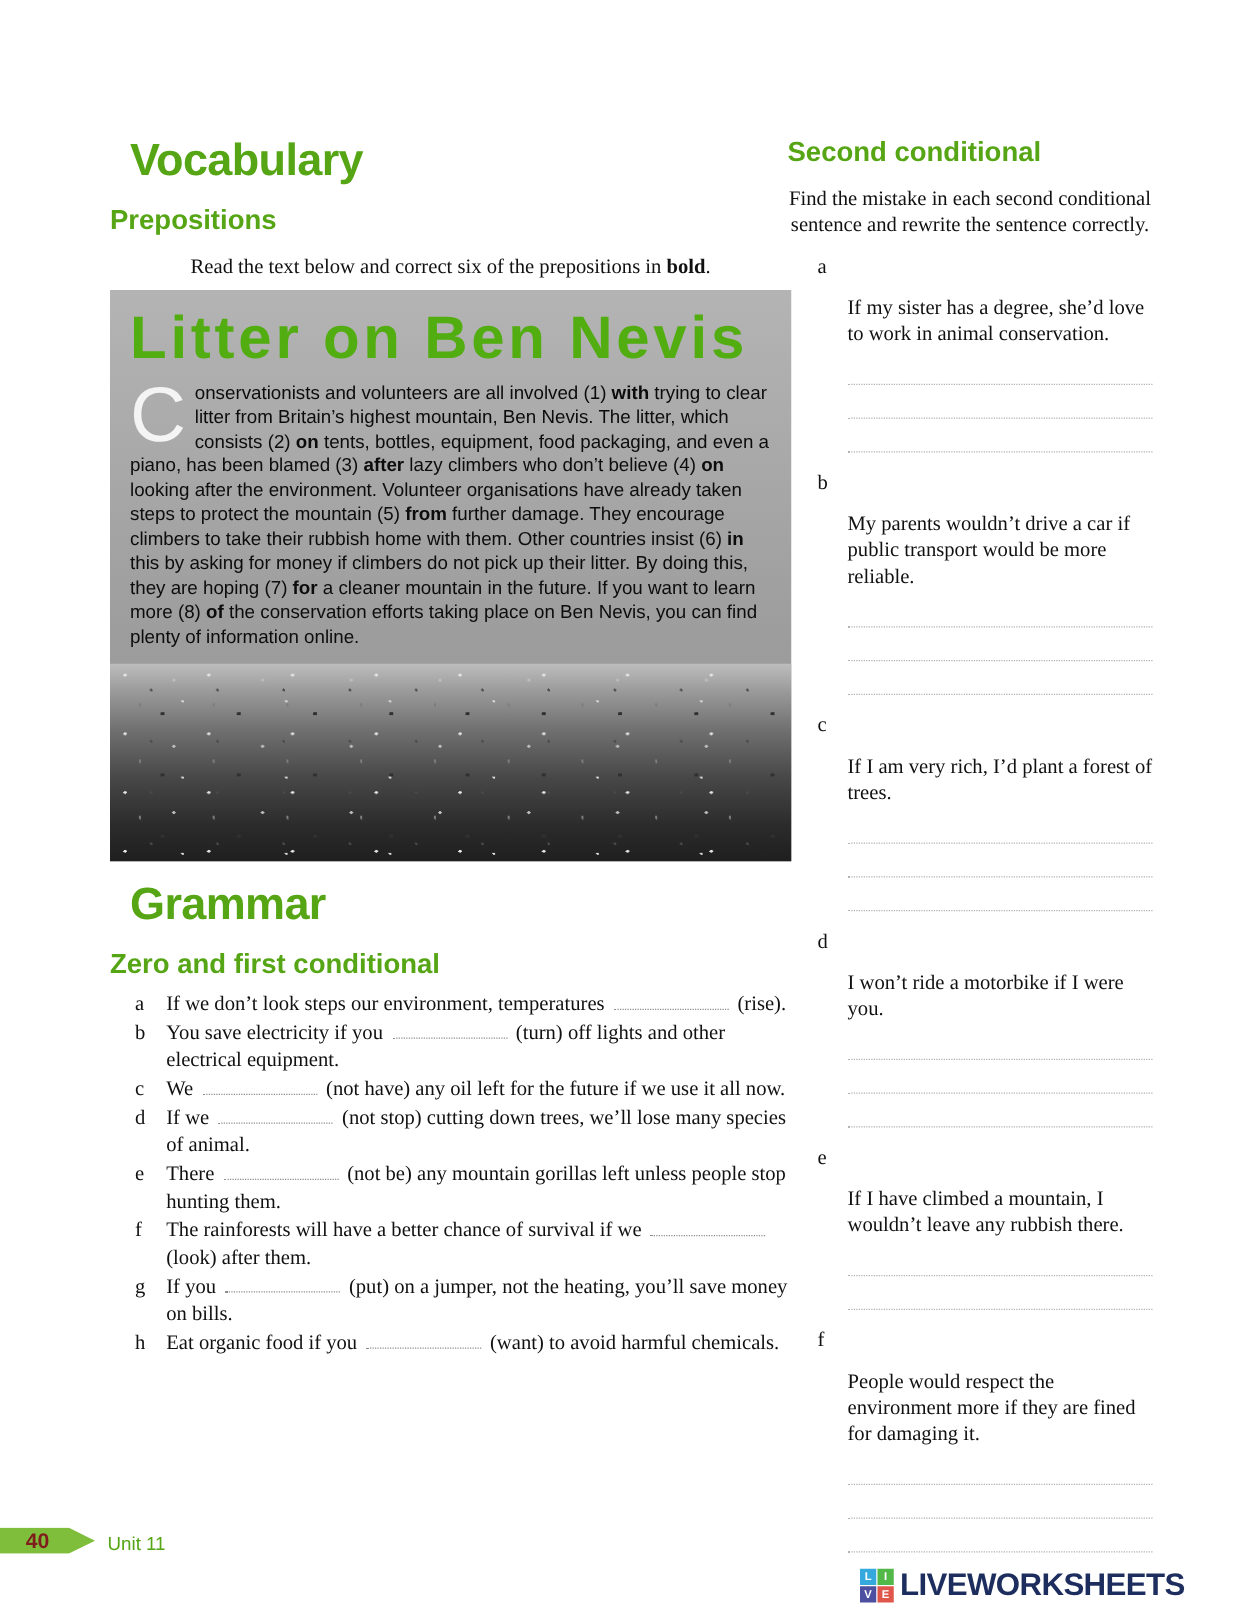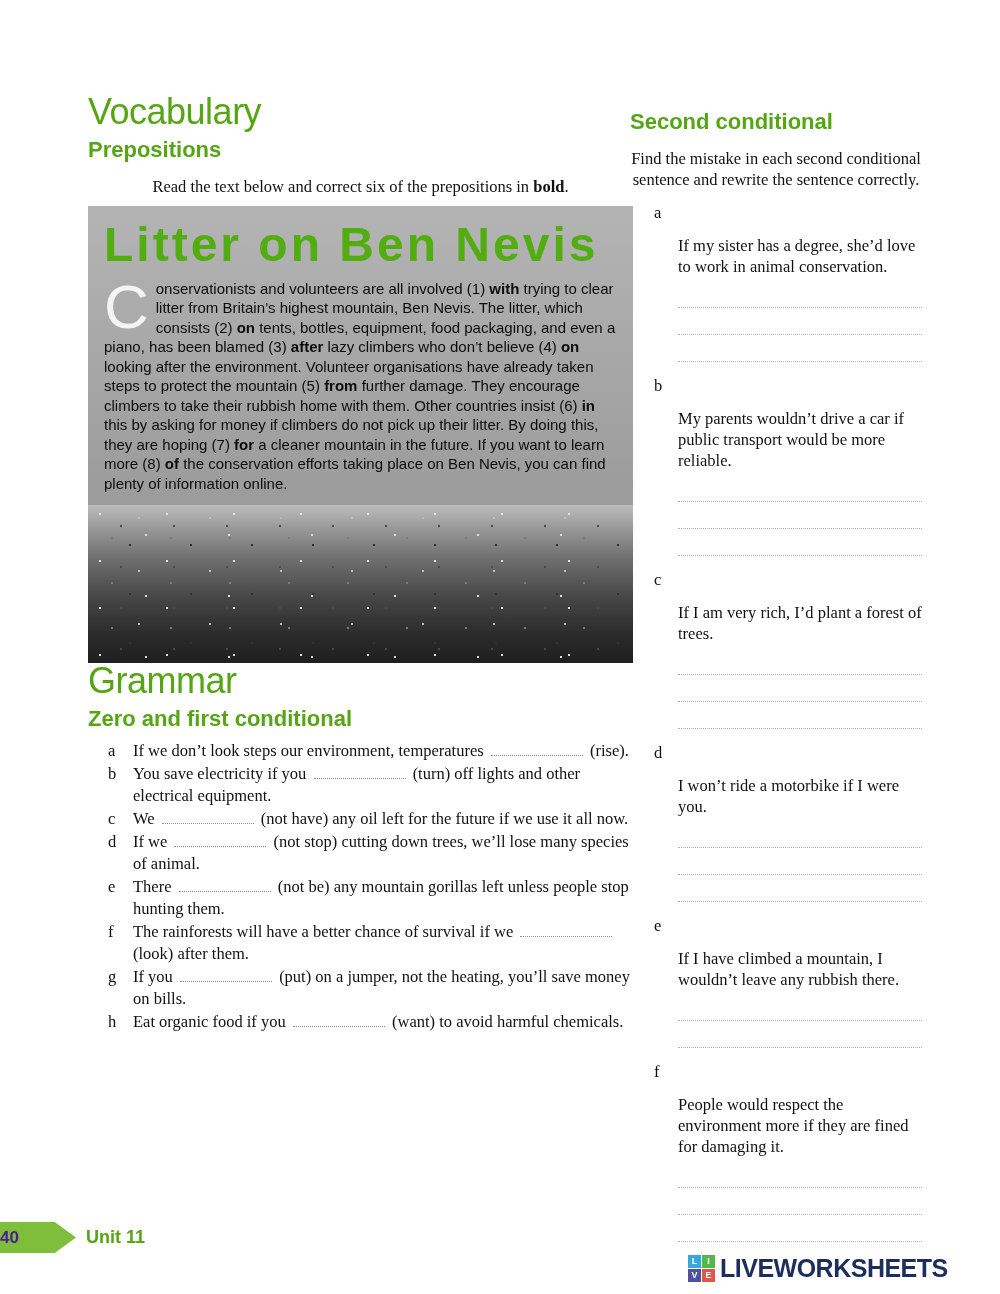--- a/index.html
+++ b/index.html
@@ -8,21 +8,21 @@
     --navy:#1c2d5e;
     --arrow:#7fbe3a;
   }
   *{box-sizing:border-box;}
   body{margin:0;background:#ffffff;font-family:"Liberation Serif", serif;color:#111;}
   .page{position:relative;width:1000px;height:1294px;background:#ffffff;overflow:hidden;}
 
   .col-left{position:absolute;left:88px;top:94px;width:545px;}
   .col-right{position:absolute;left:630px;top:109px;width:292px;}
 
-  h1.section{font-family:"Liberation Sans", sans-serif;font-size:36px;line-height:1.02;font-weight:400;color:var(--green);margin:0;letter-spacing:-0.5px;}
+  h1.section{font-family:"Liberation Sans", sans-serif;font-size:36px;line-height:1.02;font-weight:700;color:var(--green);margin:16px;letter-spacing:-0.5px;}
   h2.sub{font-family:"Liberation Sans", sans-serif;font-size:22px;font-weight:700;color:var(--green);margin:6px 0 0;}
   .mt{margin-top:30px;}
   .instruction{font-size:16.5px;line-height:21px;margin:13px 0 9px;text-align:center;}
   .instruction b{font-weight:700;}
 
   .reading-box{margin-top:5px;width:545px;background:linear-gradient(180deg,#b4b4b4,#9d9d9d 60%,#969696);}
   .reading-title{font-family:"Liberation Sans", sans-serif;font-weight:700;font-size:48px;line-height:52px;color:var(--title-green);padding:13px 16px 2px;letter-spacing:3px;white-space:nowrap;}
   .reading-passage{font-family:"Liberation Sans", sans-serif;font-size:15px;line-height:19.5px;color:#0c0c0c;padding:6px 16px 12px;}
   .reading-passage .bold{font-weight:700;}
   .dropcap{float:left;font-family:"Liberation Sans", sans-serif;font-size:62px;line-height:50px;color:#f4f4f4;margin:3px 7px 0 0;}
@@ -45,25 +45,25 @@
   .blank{display:inline-block;width:92px;height:12px;border-bottom:1.4px dotted #8f8f8f;margin:0 3px;vertical-align:baseline;}
 
   .sc-list{margin-top:12px;}
   .sc-item{display:flex;padding-left:24px;margin-bottom:13px;}
   .sc-item .ex-letter{flex:0 0 24px;}
   .sc-body{flex:1;}
   .sc-sentence{font-size:16.5px;line-height:21px;margin-top:33px;}
   .sc-lines{margin-top:4px;}
   .answer-line{height:27px;border-bottom:1.6px dotted #b2b2b2;}
 
-  .page-tab{position:absolute;left:0;top:1222px;width:76px;height:31px;background:var(--arrow);
+  .page-tab{position:absolute;left:0;top:1222px;width:76px;height:21px;background:var(--arrow);
     clip-path:polygon(0 0,72% 0,100% 50%,72% 100%,0 100%);
-    display:flex;align-items:center;padding-right:16px;
-    font-family:"Liberation Sans", sans-serif;font-weight:700;font-size:17px;color:#4c1d95;}
-  .unit-label{position:absolute;left:86px;top:1227px;font-family:"Liberation Sans", sans-serif;font-weight:700;font-size:18px;color:var(--green);}
+    display:flex;align-items:center;justify-content:center;padding-right:16px;
+    font-family:"Liberation Sans", sans-serif;font-weight:700;font-size:17px;color:#7f1d1d;}
+  .unit-label{position:absolute;left:86px;top:1227px;font-family:"Liberation Sans", sans-serif;font-weight:400;font-size:15px;color:var(--green);}
 
   .brand{position:absolute;left:688px;top:1254px;display:flex;align-items:center;gap:5px;}
   .tiles{display:grid;grid-template-columns:13px 13px;grid-auto-rows:13px;gap:1px;}
   .tile{color:#fff;font:700 9px/13px "Liberation Sans", sans-serif;text-align:center;}
   .wordmark{font-family:"Liberation Sans", sans-serif;font-weight:700;font-size:25px;color:var(--navy);letter-spacing:-0.5px;}
 </style>
 </head>
 <body>
 
 <div class="page">

